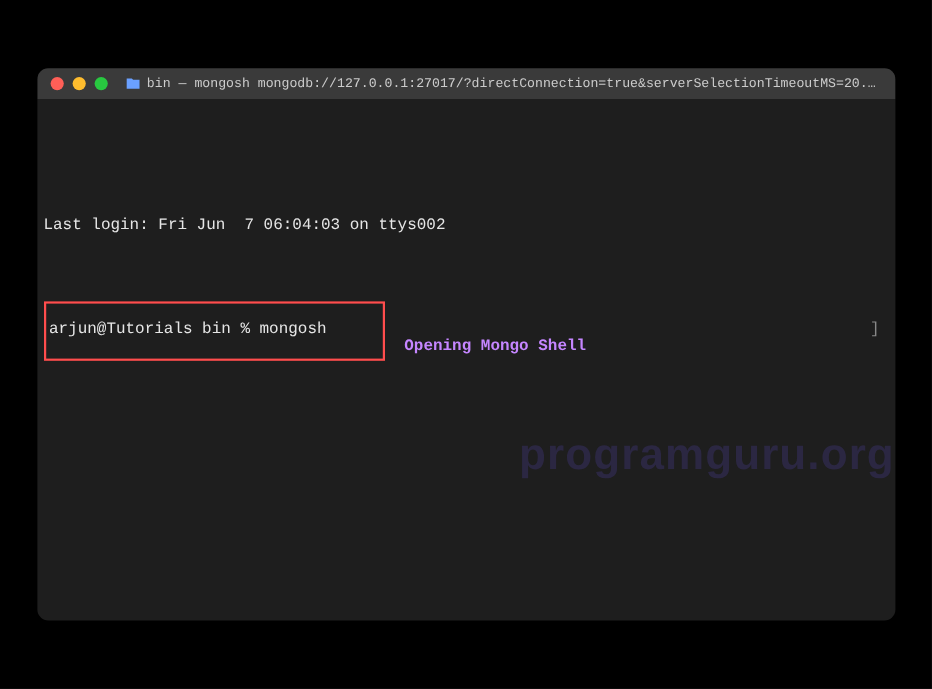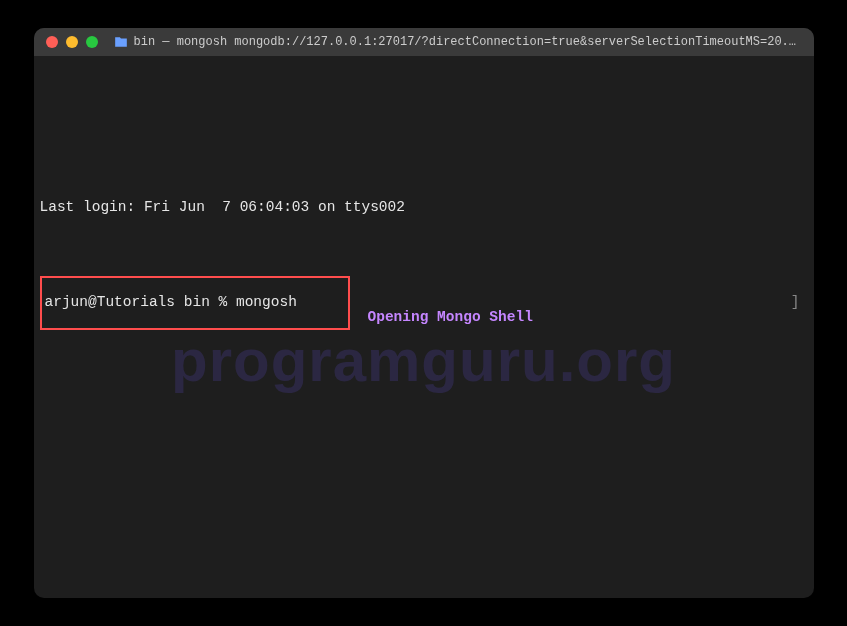--- a/index.html
+++ b/index.html
@@ -7,21 +7,21 @@
       background: #000;
       width: 847px;
       height: 626px;
       display: flex;
       align-items: center;
       justify-content: center;
       font-family: 'Menlo', 'Monaco', 'Courier New', monospace;
     }
     .window {
       width: 780px;
-      height: 570px;
+      height: 502px;
       background: #1e1e1e;
       border-radius: 10px;
       overflow: hidden;
       box-shadow: 0 20px 60px rgba(0,0,0,0.8);
       position: relative;
     }
     .titlebar {
       height: 28px;
       background: #3a3a3a;
       display: flex;
@@ -66,42 +66,42 @@
       padding: 8px 6px;
       color: #e6e6e6;
       font-size: 14.5px;
       line-height: 1.35;
       white-space: pre-wrap;
       word-break: break-all;
       position: relative;
       height: calc(100% - 28px);
       overflow: hidden;
     }
-    .line { white-space: pre-wrap; margin-top: 36px; }
+    .line { white-space: pre-wrap; }
     .yellow-txt { color: #e5e510; }
     .green-txt { color: #23d18b; }
     .bold { font-weight: bold; color: #fff; }
     .annotation {
       color: #c586ff;
       font-weight: bold;
       margin-left: 18px;
       margin-top: 30px;
     }
     .bracket {
       color: #888;
       position: absolute;
       right: 8px;
     }
     .watermark {
       position: absolute;
-      top: 264px;
+      top: 296px;
       left: 0;
       right: 0;
-      text-align: center;
-      font-size: 60px;
+      text-align: right;
+      font-size: 40px;
       font-weight: 700;
       color: rgba(60, 50, 110, 0.45);
       font-family: Arial, sans-serif;
       letter-spacing: 1px;
       pointer-events: none;
       z-index: 0;
     }
     .content-layer { position: relative; z-index: 1; }
     .row-with-highlight {
       display: flex;

